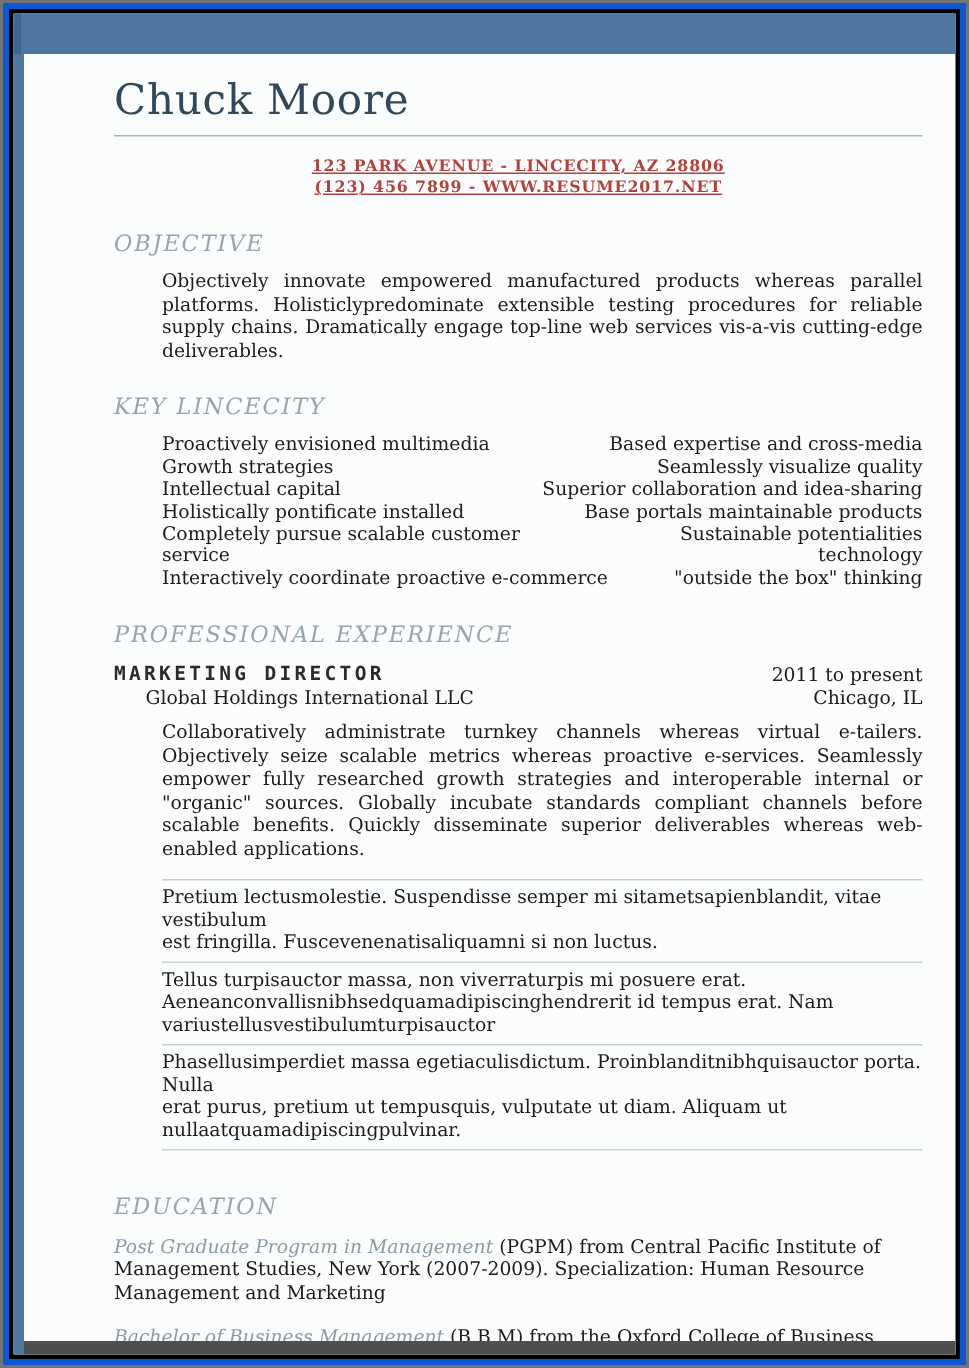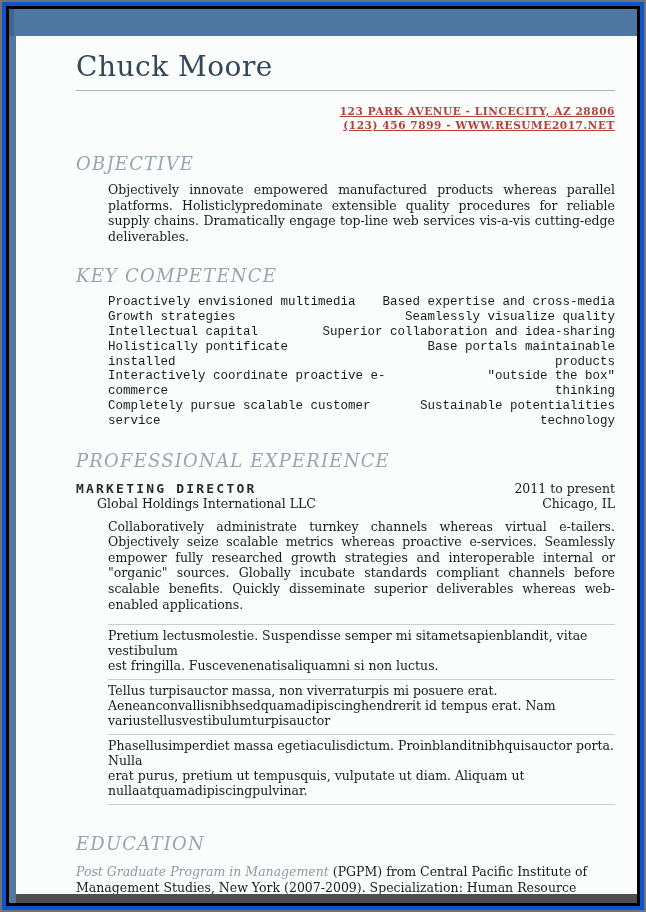--- a/index.html
+++ b/index.html
@@ -9,28 +9,28 @@
   .page{position:relative;width:100%;height:100%;background:#fbfcfc;overflow:hidden;
         font-family:"DejaVu Serif", serif;color:#1b1b1b;}
   .band{position:absolute;top:0;left:0;right:0;height:27px;background:#4d77a1;}
   .band-corner{position:absolute;top:0;left:0;width:5px;height:27px;background:#3c6890;}
   .leftstrip{position:absolute;top:27px;left:0;bottom:0;width:7px;background:#51789e;}
   .bottombar{position:absolute;bottom:0;left:7px;right:0;height:9px;background:#4f4f4f;}
   .content{position:absolute;top:27px;left:7px;right:0;bottom:9px;
            padding:14px 22px 0 60px;box-sizing:border-box;overflow:hidden;}
   h1{margin:0;font-size:28px;font-weight:400;letter-spacing:.5px;color:#31475a;}
   .name-rule{border-top:1px solid #9fb6c9;margin-top:7px;}
-  .contact{text-align:right;margin-top:13px;line-height:14px;}
+  .contact{text-align:center;margin-top:13px;line-height:14px;}
   .contact-line{font-size:10.5px;font-weight:700;letter-spacing:.6px;color:#b5413c;
                 text-decoration:underline;}
-  .sec-h{font-style:italic;font-size:18px;letter-spacing:1.2px;color:#97a5ae;margin-top:21px;}
+  .sec-h{font-style:italic;font-size:15px;letter-spacing:1.2px;color:#97a5ae;margin-top:21px;}
   .para{margin:8px 0 0 0;font-size:12.5px;line-height:15.6px;}
   .just{text-align:justify;}
   .indent{margin-left:32px;}
-  .kc{margin-top:9px;margin-left:32px;font-size:12.5px;line-height:14.8px;font-family:Liberation Mono, monospace;}
+  .kc{margin-top:9px;margin-left:32px;font-size:12.5px;line-height:14.8px;}
   .kc-row{display:flex;justify-content:space-between;}
   .kc-row span:last-child{text-align:right;}
   .job-row{display:flex;justify-content:space-between;align-items:flex-end;margin-top:10px;}
   .job-title{font-family:"DejaVu Sans Mono", monospace;font-weight:700;font-size:13px;
              letter-spacing:2.2px;color:#2b2b2b;}
   .job-dates,.location{font-size:12.5px;}
   .company-row{display:flex;justify-content:space-between;font-size:12.5px;line-height:15px;}
   .company{margin-left:21px;}
   .notes{margin:12px 0 0 32px;border-bottom:1px solid #c9ced1;}
   .note{border-top:1px solid #c9ced1;padding:3px 0 6px;font-size:12.5px;line-height:15px;
@@ -58,47 +58,47 @@
 
       <h1>Chuck Moore</h1>
       <div class="name-rule"></div>
 
       <div class="contact">
         <div class="contact-line">123 PARK AVENUE - LINCECITY, AZ 28806</div>
         <div class="contact-line">(123) 456 7899 - WWW.RESUME2017.NET</div>
       </div>
 
       <div class="sec-h">OBJECTIVE</div>
-      <p class="para just indent">Objectively innovate empowered manufactured products whereas parallel platforms. Holisticlypredominate extensible quality procedures for reliable supply chains. Dramatically engage top-line web services vis-a-vis cutting-edge deliverables.</p>
+      <p class="para just indent">Objectively innovate empowered manufactured products whereas parallel platforms. Holisticlypredominate extensible testing procedures for reliable supply chains. Dramatically engage top-line web services vis-a-vis cutting-edge deliverables.</p>
 
-      <div class="sec-h">KEY COMPETENCE</div>
+      <div class="sec-h">KEY LINCECITY</div>
       <div class="kc">
         <div class="kc-row">
                 <span>Proactively envisioned multimedia</span>
                 <span>Based expertise and cross-media</span>
               </div>
         <div class="kc-row">
                 <span>Growth strategies</span>
                 <span>Seamlessly visualize quality</span>
               </div>
         <div class="kc-row">
                 <span>Intellectual capital</span>
                 <span>Superior collaboration and idea-sharing</span>
               </div>
         <div class="kc-row">
                 <span>Holistically pontificate installed</span>
                 <span>Base portals maintainable products</span>
               </div>
         <div class="kc-row">
+                <span>Completely pursue scalable customer service</span>
+                <span>Sustainable potentialities technology</span>
+              </div>
+        <div class="kc-row">
                 <span>Interactively coordinate proactive e-commerce</span>
                 <span>"outside the box" thinking</span>
-              </div>
-        <div class="kc-row">
-                <span>Completely pursue scalable customer service</span>
-                <span>Sustainable potentialities technology</span>
               </div>
       </div>
 
       <div class="sec-h">PROFESSIONAL EXPERIENCE</div>
       <div class="job-row">
         <span class="job-title">MARKETING DIRECTOR</span>
         <span class="job-dates">2011 to present</span>
       </div>
       <div class="company-row">
         <span class="company">Global Holdings International LLC</span>

